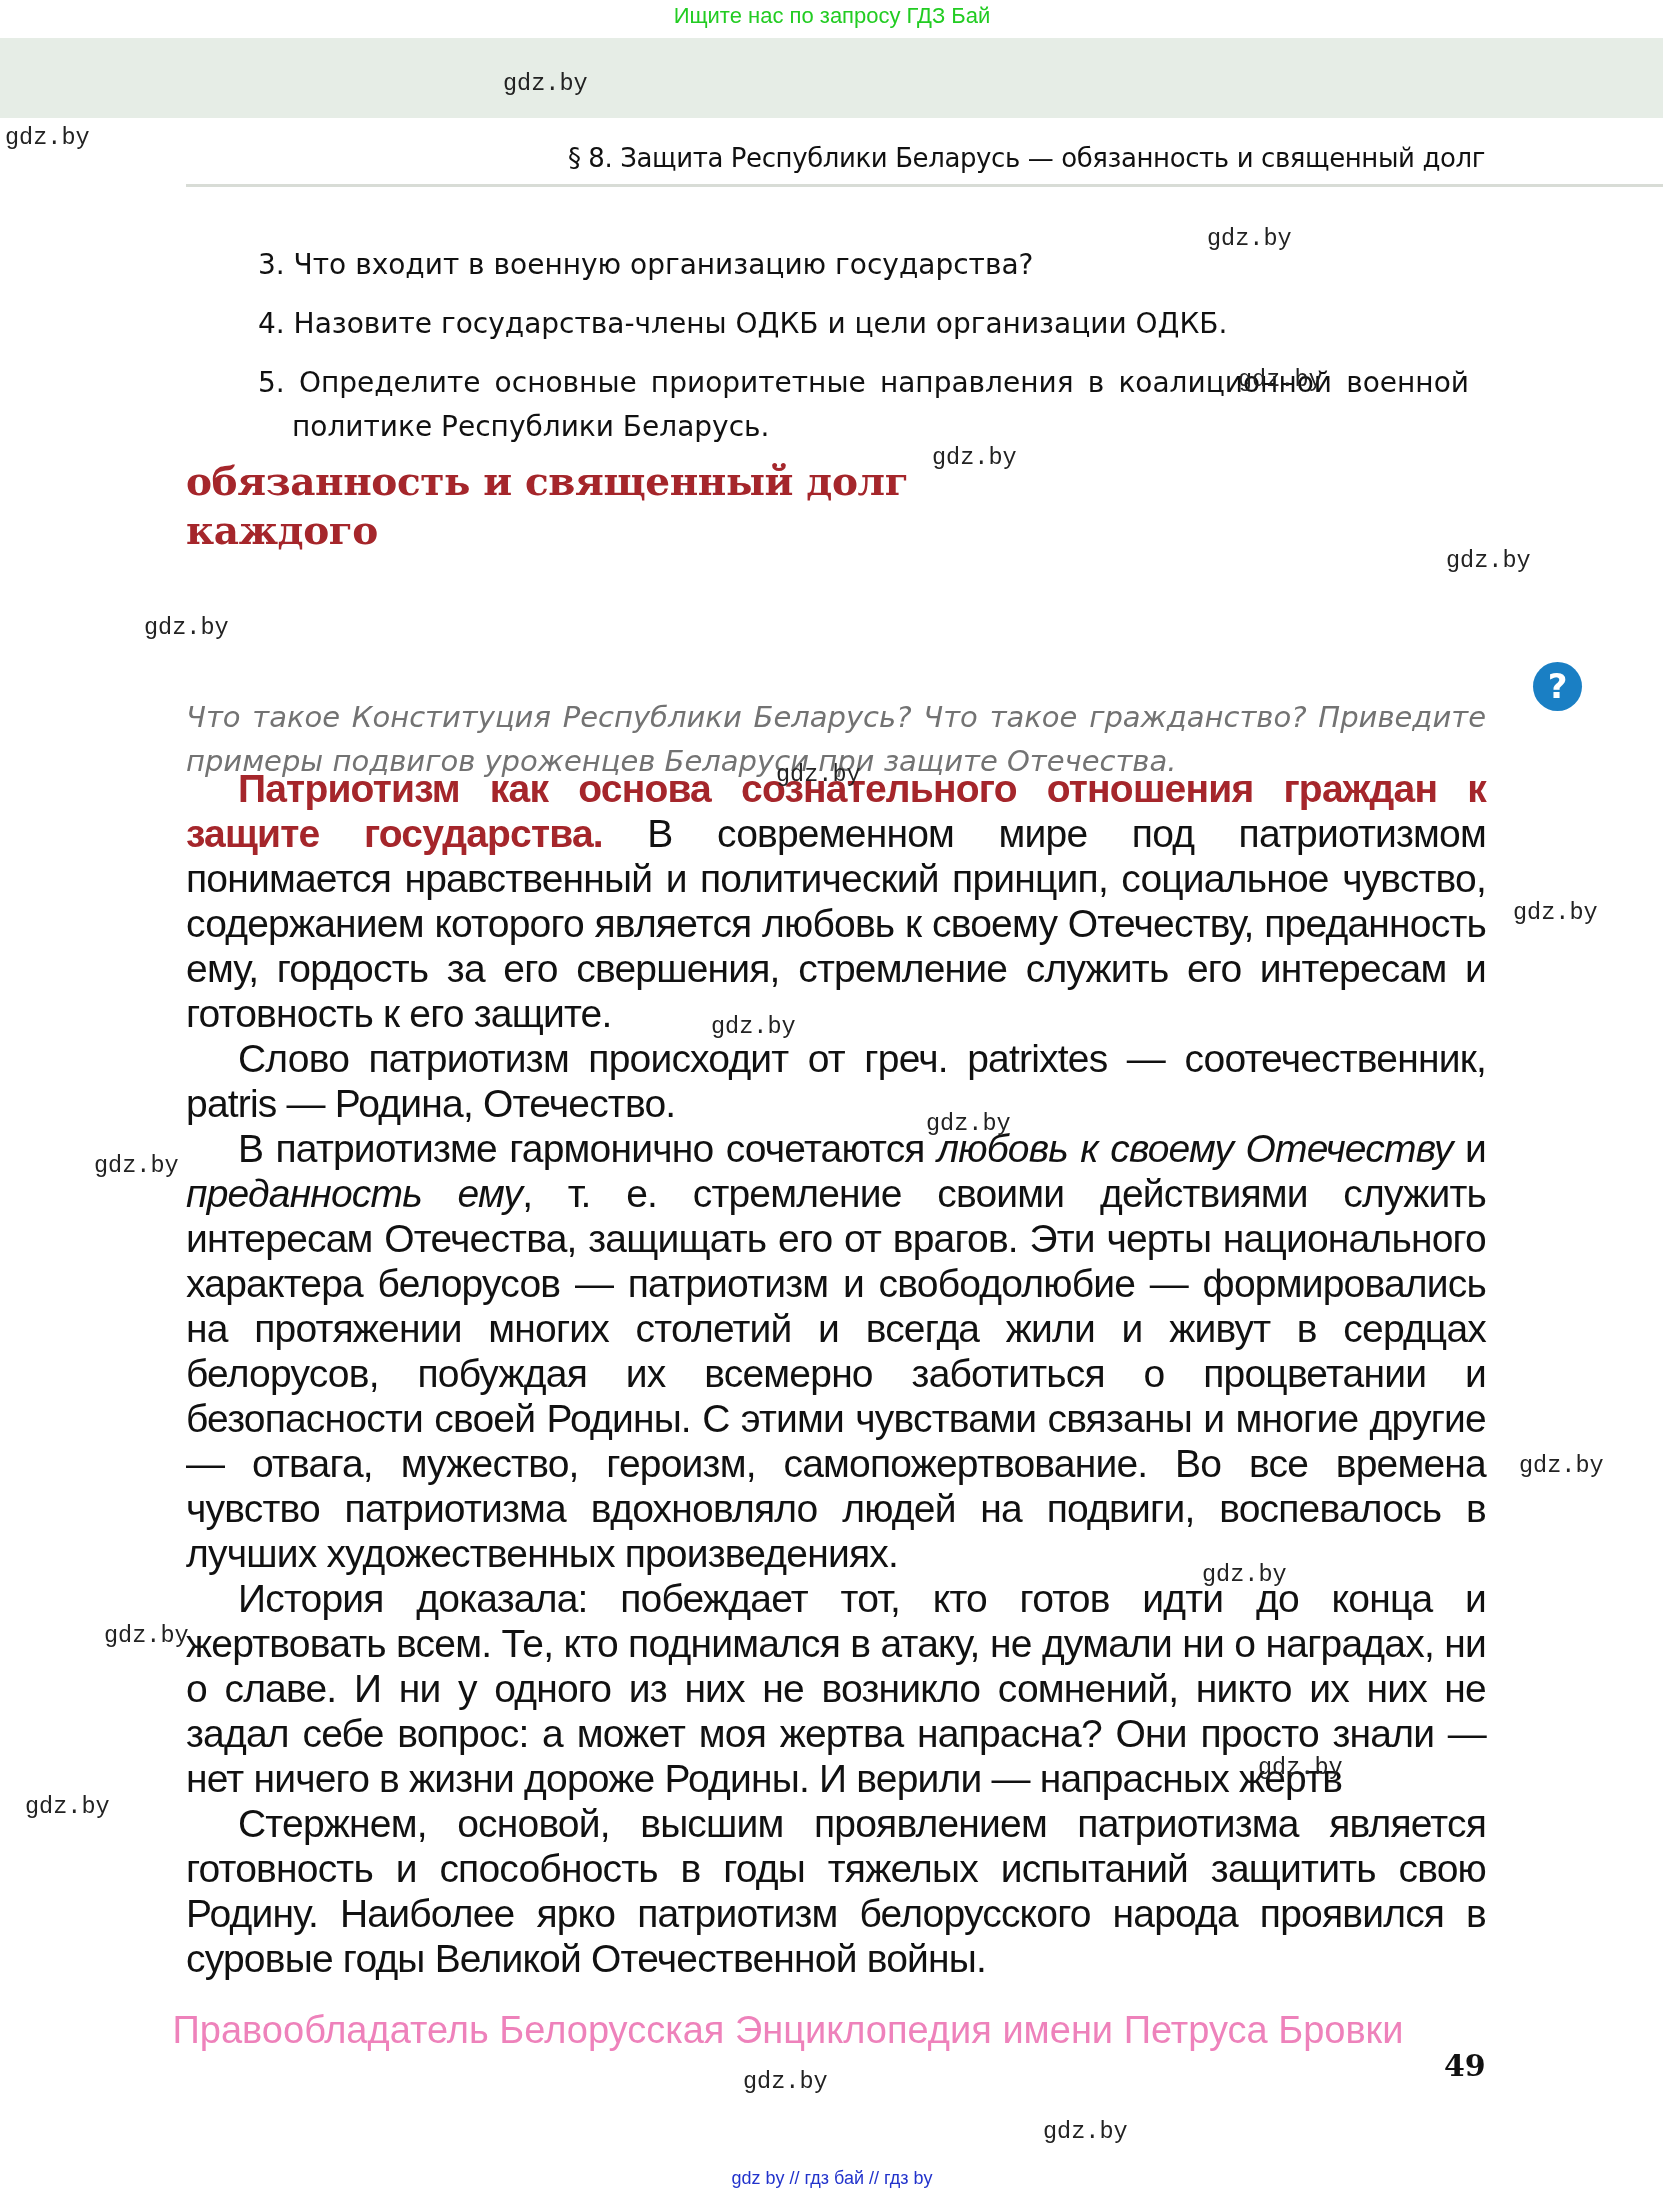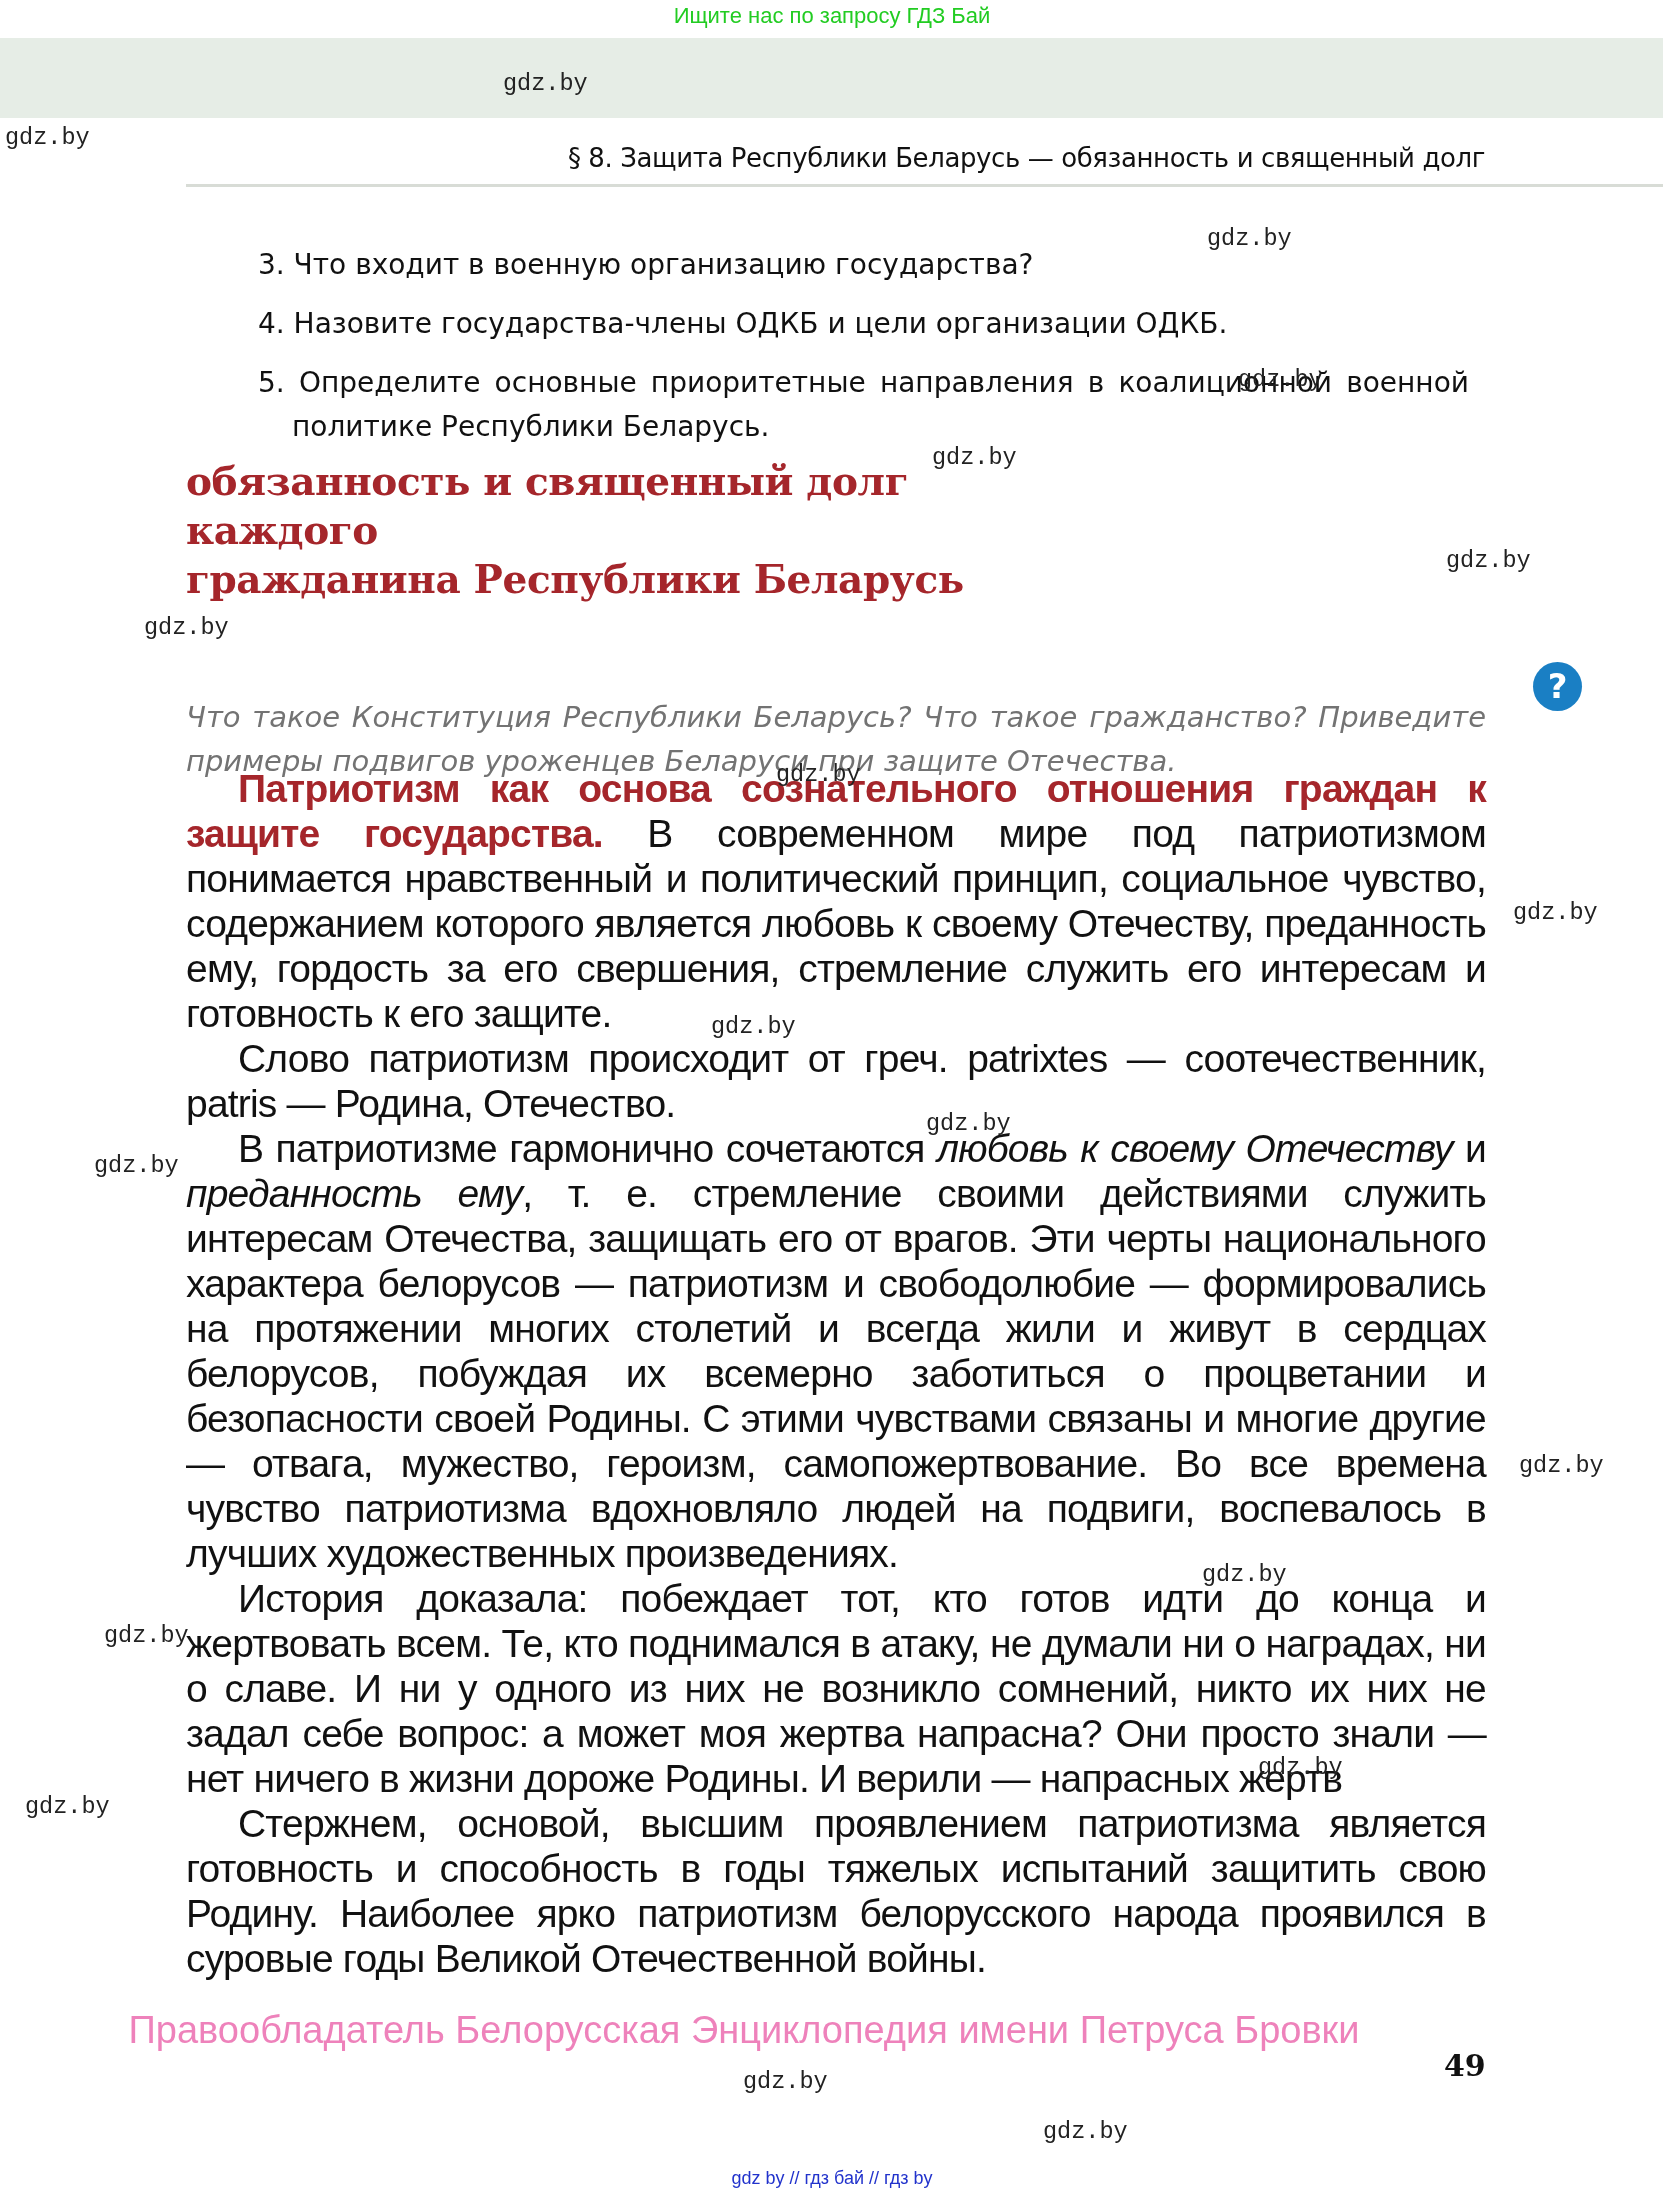--- a/index.html
+++ b/index.html
@@ -42,21 +42,21 @@
   }
   .body-text {
     top: 766px; left: 186px; width: 1300px;
     font-family: Liberation Sans, sans-serif; font-size: 39px; line-height: 45px; color: #111;
     letter-spacing: -0.8px;
   }
   .body-text p { margin: 0; text-indent: 52px; text-align: justify; }
   .lead { color: #a5262b; font-weight: bold; }
   .copyright {
     top: 2009px; left: 0; width: 1488px; text-align: center;
-    font-family: "Liberation Sans", sans-serif; font-size: 38px; color: #ee82bb;
+    font-family: "Liberation Sans", sans-serif; font-size: 38px; color: #ee82bb; padding-left: 44px;
   }
   .page-number {
     top: 2048px; left: 1444px; font-family: "DejaVu Serif", serif; font-weight: bold;
     font-size: 30px; color: #111;
   }
   .footer-links {
     top: 2168px; left: 0; width: 1664px; text-align: center;
     font-family: "Liberation Sans", sans-serif; font-size: 18px; color: #2233cc;
   }
 </style>
@@ -70,21 +70,20 @@
 <div class="abs rule"></div>
 
 <div class="abs questions">
   <p class="q">3. Что входит в военную организацию государства?</p>
   <p class="q">4. Назовите государства-члены ОДКБ и цели организации ОДКБ.</p>
   <p class="q">5. Определите основные приоритетные направления в коалиционной военной политике Республики Беларусь.</p>
 </div>
 
 <div class="abs heading">
   <div>обязанность и священный долг каждого</div>
-  <div>гражданина Республики Беларусь</div>
 </div>
 
 <div class="abs intro">Что такое Конституция Республики Беларусь? Что такое гражданство? Приведите примеры подвигов уроженцев Беларуси при защите Отечества.</div>
 <div class="abs qicon">?</div>
 
 <div class="abs body-text">
   <p><span class="lead">Патриотизм как основа сознательного отношения граждан к защите государства.</span><span> В современном мире под патриотизмом понимается нравственный и политический принцип, социальное чувство, содержанием которого является любовь к своему Отечеству, преданность ему, гордость за его свершения, стремление служить его интересам и готовность к его защите.</span></p>
   <p>Слово патриотизм происходит от греч. patrixtes — соотечественник, patris — Родина, Отечество.</p>
   <p><span>В патриотизме гармонично сочетаются </span><em>любовь к своему Отечеству</em><span> и </span><em>преданность ему</em><span>, т. е. стремление своими действиями служить интересам Отечества, защищать его от врагов. Эти черты национального характера белорусов — патриотизм и свободолюбие — формировались на протяжении многих столетий и всегда жили и живут в сердцах белорусов, побуждая их всемерно заботиться о процветании и безопасности своей Родины. С этими чувствами связаны и многие другие — отвага, мужество, героизм, самопожертвование. Во все времена чувство патриотизма вдохновляло людей на подвиги, воспевалось в лучших художественных произведениях.</span></p>
   <p>История доказала: побеждает тот, кто готов идти до конца и жертвовать всем. Те, кто поднимался в атаку, не думали ни о наградах, ни о славе. И ни у одного из них не возникло сомнений, никто их них не задал себе вопрос: а может моя жертва напрасна? Они просто знали — нет ничего в жизни дороже Родины. И верили — напрасных жертв</p>

